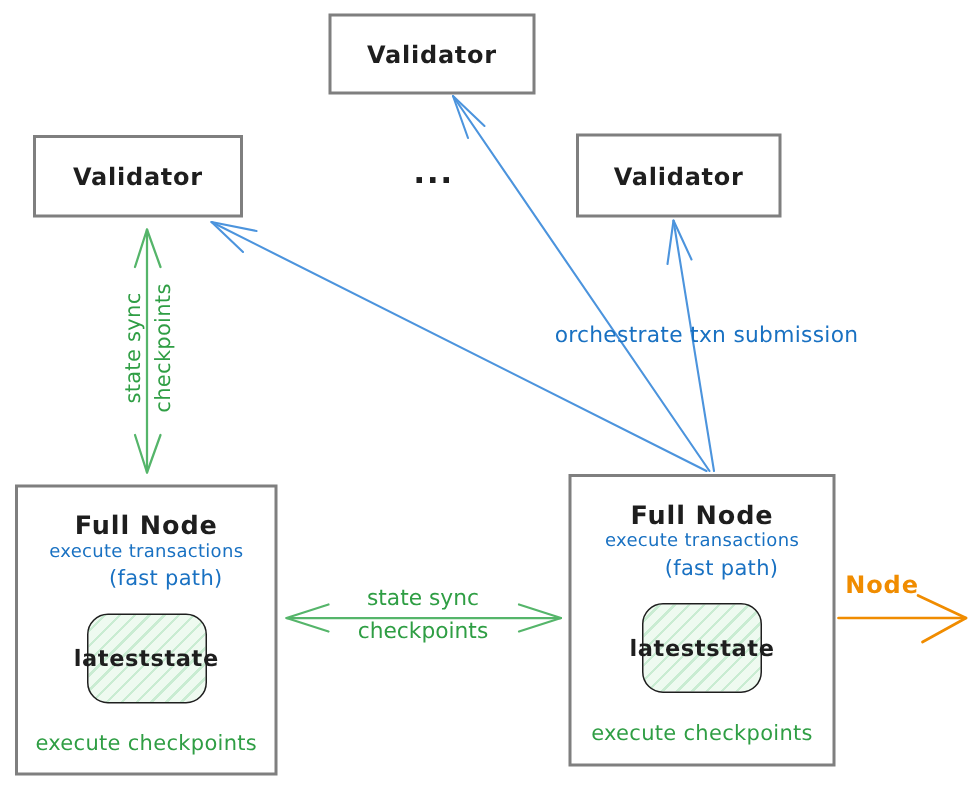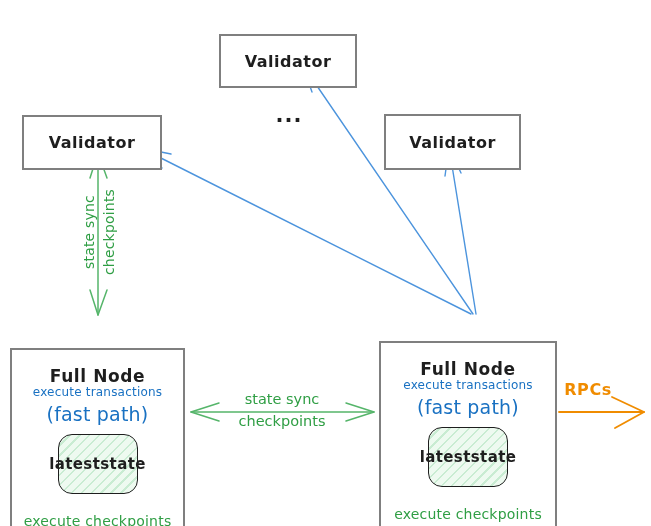--- a/index.html
+++ b/index.html
@@ -4,36 +4,36 @@
 <style>
   :root{
     --blue:#1971c2; --blue-arrow:#4c94dd; --green:#2f9e44; --green-arrow:#55b56a;
     --orange:#f08c00; --border-gray:#7f7f7f; --ink:#1e1e1e;
     --state-fill:#eefaf0; --state-hatch:#c9ecd2;
   }
   *{margin:0;padding:0;box-sizing:border-box;}
   body{background:#ffffff;font-family:"DejaVu Sans","Liberation Sans",sans-serif;color:var(--ink);}
   .canvas{position:relative;width:651px;height:526px;background:#fff;overflow:hidden;}
 
-  .node-box{position:absolute;background:#fff;border:2px solid var(--border-gray);margin-top:25px;}
+  .node-box{position:absolute;background:#fff;border:2px solid var(--border-gray);}
   .validator{display:flex;align-items:center;justify-content:center;
              font-size:16px;font-weight:600;letter-spacing:.5px;}
   .v-top{left:219px;top:9px;width:138px;height:54px;}
   .v-left{left:22px;top:90px;width:140px;height:55px;}
   .v-right{left:384px;top:89px;width:137px;height:56px;}
 
   .ellipsis{position:absolute;left:272px;top:103px;width:34px;text-align:center;
             font-size:21px;font-weight:700;letter-spacing:1px;color:var(--ink);}
 
   .fullnode{text-align:center;}
   .fn-left{left:10px;top:323px;width:175px;height:194px;}
   .fn-right{left:379px;top:316px;width:178px;height:195px;}
   .fn-title{position:absolute;top:16px;left:0;width:100%;font-size:17px;font-weight:600;letter-spacing:.6px;}
   .fn-exec1{position:absolute;top:35px;left:0;width:100%;font-size:12px;color:var(--blue);letter-spacing:.2px;}
-  .fn-exec2{position:absolute;top:53px;left:0;width:100%;font-size:19px;color:var(--blue);letter-spacing:.2px;}
+  .fn-exec2{position:absolute;top:53px;left:13px;width:100%;font-size:14px;color:var(--blue);letter-spacing:.2px;}
   .state-box{position:absolute;top:84px;left:50%;transform:translateX(-50%);
              width:80px;height:60px;border:1.7px solid var(--ink);border-radius:14px;
              display:flex;flex-direction:row;align-items:center;justify-content:center;
              font-size:15px;font-weight:600;line-height:1.25;letter-spacing:.4px;
              background:repeating-linear-gradient(135deg,var(--state-hatch) 0px,var(--state-hatch) 1.6px,var(--state-fill) 1.6px,var(--state-fill) 7px);}
   .fn-footer{position:absolute;top:163px;left:0;width:100%;font-size:14px;color:var(--green);letter-spacing:.2px;}
 
   svg.arrows{position:absolute;left:0;top:0;width:651px;height:526px;pointer-events:none;}
   .stroke-blue{stroke:var(--blue-arrow);stroke-width:1.4;fill:none;stroke-linecap:round;stroke-linejoin:round;}
   .stroke-green{stroke:var(--green-arrow);stroke-width:1.5;fill:none;stroke-linecap:round;stroke-linejoin:round;}
@@ -112,24 +112,25 @@
     <div class="fn-title">Full Node</div>
     <div class="fn-exec1">execute transactions</div>
     <div class="fn-exec2">(fast path)</div>
     <div class="state-box">
       <span>latest</span>
       <span>state</span>
     </div>
     <div class="fn-footer">execute checkpoints</div>
   </div>
 
+  <div class="lbl lbl-orchestrate">orchestrate txn submission</div>
 
   <div class="lbl lbl-vsync">
     <div>state sync</div>
     <div>checkpoints</div>
   </div>
 
   <div class="lbl lbl-hsync1">state sync</div>
   <div class="lbl lbl-hsync2">checkpoints</div>
 
-  <div class="lbl lbl-rpcs">RPCs</div>
+  <div class="lbl lbl-rpcs">Node</div>
 
 </div>
 
 </body></html>

